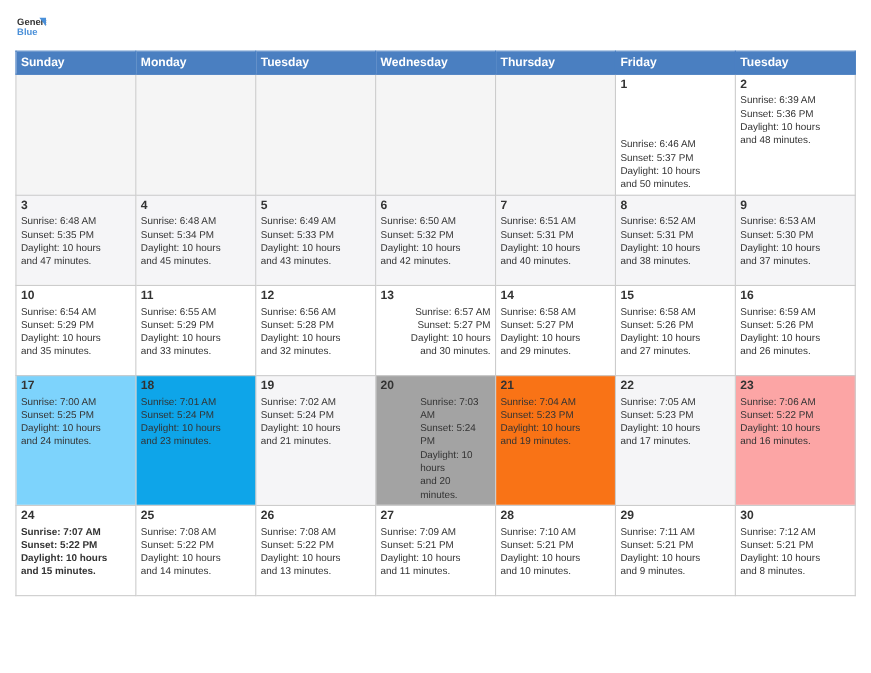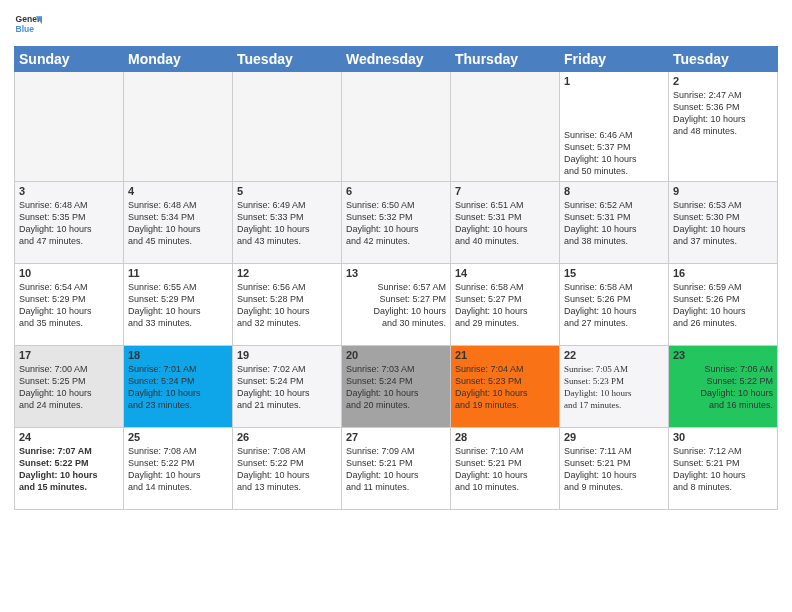--- a/index.html
+++ b/index.html
@@ -42,21 +42,21 @@
       color: #555;
     }
     table {
       width: 100%;
       border-collapse: collapse;
       table-layout: fixed;
     }
     th {
       background-color: #4a7fc1;
       color: #fff;
-      font-size: 14px;
+      font-size: 11px;
       font-weight: bold;
       padding: 4px 4px;
       text-align: left;
       border: 1px solid #4a7fc1;
     }
     td {
       border: 1px solid #ccc;
       vertical-align: top;
       padding: 3px 4px;
       font-size: 9.5px;
@@ -126,21 +126,21 @@
           <td class="empty"></td>
           <td>
             <span class="day-number">1</span>
             <div class="day-info" style="white-space: pre-line; margin-top: 42px;">Sunrise: 6:46 AM
 Sunset: 5:37 PM
 Daylight: 10 hours
 and 50 minutes.</div>
           </td>
           <td>
             <span class="day-number">2</span>
-            <div class="day-info" style="white-space: pre-line;">Sunrise: 2:47 AM
+            <div class="day-info" style="white-space: pre-line;">Sunrise: 6:39 AM
 Sunset: 5:36 PM
 Daylight: 10 hours
 and 48 minutes.</div>
           </td>
         </tr>
         <tr>
           <td style="background: rgb(245, 245, 247);">
             <span class="day-number">3</span>
             <div class="day-info" style="white-space: pre-line;">Sunrise: 6:48 AM
 Sunset: 5:35 PM
@@ -235,21 +235,21 @@
           </td>
           <td>
             <span class="day-number">16</span>
             <div class="day-info" style="white-space: pre-line;">Sunrise: 6:59 AM
 Sunset: 5:26 PM
 Daylight: 10 hours
 and 26 minutes.</div>
           </td>
         </tr>
         <tr>
-          <td style="background: #e5e5e5;">
+          <td style="background: #7dd3fc;">
             <span class="day-number">17</span>
             <div class="day-info" style="white-space: pre-line;">Sunrise: 7:00 AM
 Sunset: 5:25 PM
 Daylight: 10 hours
 and 24 minutes.</div>
           </td>
           <td style="background: #0ea5e9;">
             <span class="day-number">18</span>
             <div class="day-info" style="white-space: pre-line;">Sunrise: 7:01 AM
 Sunset: 5:24 PM
@@ -258,42 +258,42 @@
           </td>
           <td style="background: rgb(245, 245, 247);">
             <span class="day-number">19</span>
             <div class="day-info" style="white-space: pre-line;">Sunrise: 7:02 AM
 Sunset: 5:24 PM
 Daylight: 10 hours
 and 21 minutes.</div>
           </td>
           <td style="background: #a3a3a3;">
             <span class="day-number">20</span>
-            <div class="day-info" style="white-space: pre-line;">Sunrise: 7:03 AM
+            <div class="day-info" style="white-space: pre-line; margin-left: 36px;">Sunrise: 7:03 AM
 Sunset: 5:24 PM
 Daylight: 10 hours
 and 20 minutes.</div>
           </td>
           <td style="background: #f97316;">
             <span class="day-number">21</span>
             <div class="day-info" style="white-space: pre-line;">Sunrise: 7:04 AM
 Sunset: 5:23 PM
 Daylight: 10 hours
 and 19 minutes.</div>
           </td>
           <td style="background: rgb(245, 245, 247);">
             <span class="day-number">22</span>
-            <div class="day-info" style="white-space: pre-line; font-family: Liberation Serif, serif;">Sunrise: 7:05 AM
+            <div class="day-info" style="white-space: pre-line;">Sunrise: 7:05 AM
 Sunset: 5:23 PM
 Daylight: 10 hours
 and 17 minutes.</div>
           </td>
-          <td style="background: #22c55e; margin-left: 15px;">
+          <td style="background: #fca5a5; margin-left: 15px;">
             <span class="day-number">23</span>
-            <div class="day-info" style="white-space: pre-line; text-align: right;">Sunrise: 7:06 AM
+            <div class="day-info" style="white-space: pre-line;">Sunrise: 7:06 AM
 Sunset: 5:22 PM
 Daylight: 10 hours
 and 16 minutes.</div>
           </td>
         </tr>
         <tr>
           <td>
             <span class="day-number">24</span>
             <div class="day-info" style="white-space: pre-line; font-weight: bold;">Sunrise: 7:07 AM
 Sunset: 5:22 PM

